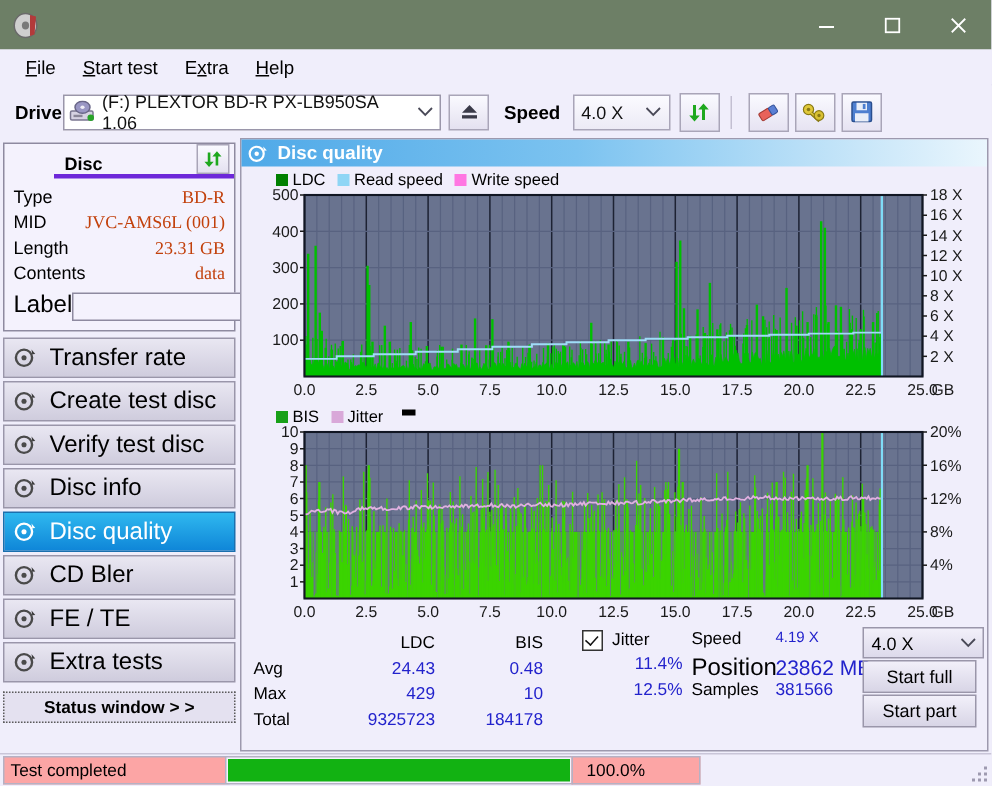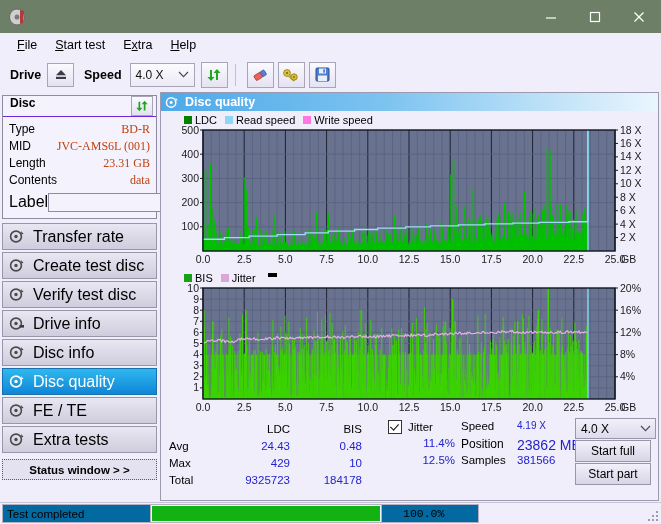--- a/index.html
+++ b/index.html
@@ -56,22 +56,22 @@
   .tbtn{
     width:25px;height:24px;border:1px solid #a9a5b8;background:linear-gradient(#fafaff,#e6e3f2);
     display:flex;align-items:center;justify-content:center;margin-left:4px;
   }
   .tsep{width:1px;height:22px;background:#c3bfd2;margin:0 7px;}
 
   
   .leftpanel{position:absolute;left:2px;top:95px;width:155px;}
   .disc-box{border:1px solid #8e8aa0;background:#f4f2fd;}
   .disc-head{
-    height:20px;display:flex;align-items:flex-start;padding:0 3px;
-    border-bottom:1px solid #6d28d9;background:#f4f2fd;
+    height:20px;display:flex;align-items:flex-end;padding:0 3px;
+    border-bottom:3px solid #6d28d9;background:#f4f2fd;margin-left:33px;
   }
   .disc-head .t{font-size:12px;font-weight:bold;color:#000;padding-left:4px;}
   .refresh-btn{
     margin-left:auto;width:20px;height:18px;border:1px solid #a9a5b8;
     background:linear-gradient(#fafaff,#e4e1f0);display:flex;align-items:center;justify-content:center;
   }
   .disc-rows{padding:4px 6px 5px 6px;}
   .drow{display:flex;font-size:12px;line-height:16px;margin-bottom:1px;}
   .dkey{color:#000;}
   .dval{margin-left:auto;color:#c2410c;font-family:Liberation Serif, serif;}
@@ -142,21 +142,21 @@
   .sel-grey{
     border:1px solid #9a96aa;background:linear-gradient(#f2f0fa,#dddaeb);
     font-size:12px;color:#000;display:flex;align-items:center;padding-left:5px;
   }
 
   
   .statusbar{
     position:absolute;left:0;bottom:0;width:661px;height:21px;
     background:#f0eefb;border-top:1px solid #c9c5d8;display:flex;align-items:center;
   }
-  .sb-cell{border:1px solid #b5b1c4;height:17px;display:flex;align-items:center;font-size:11.5px;color:#000;background:#0369a1;}
+  .sb-cell{border:1px solid #b5b1c4;height:17px;display:flex;align-items:center;font-size:11.5px;color:#000;background:#fca5a5;}
   .progress-outer{position:relative;background:#f4f2fd;}
   .progress-fill{position:absolute;left:1px;top:1px;bottom:1px;background:#12b212;}
   .grip{position:absolute;right:2px;bottom:2px;width:11px;height:11px;}
   .grip i{position:absolute;width:2px;height:2px;background:#9e9ab0;}
 </style>
 </head>
 <body>
 
 <div id="app">
 
@@ -190,20 +190,37 @@
 
   <div class="menubar">
     <div class="menu-item"><u>F</u><span>ile</span></div>
     <div class="menu-item"><u>S</u><span>tart test</span></div>
     <div class="menu-item">E<u>x</u><span>tra</span></div>
     <div class="menu-item"><u>H</u><span>elp</span></div>
   </div>
 
   <div class="toolbar">
     <span class="tb-label" style="margin-left:10px;width:32px;">Drive</span>
+    <div class="drive-combo">
+      <span class="dicon">
+        <svg width="18" height="15" viewBox="0 0 18 15">
+          <rect x="1" y="7" width="15" height="6" rx="1" fill="#d6d2e2" stroke="#7a7690"></rect>
+          <rect x="3" y="9.5" width="6" height="1.6" fill="#8a8698"></rect>
+          <ellipse cx="9" cy="4.5" rx="5" ry="4" fill="#9a97c4" stroke="#6a6788"></ellipse>
+          <ellipse cx="9" cy="4.5" rx="1.4" ry="1.2" fill="#efeef6"></ellipse>
+          <circle cx="14.5" cy="11.5" r="2.2" fill="#29a329"></circle>
+        </svg>
+      </span>
+      <span>(F:)  PLEXTOR BD-R  PX-LB950SA 1.06</span>
+      <span class="combo-arrow">
+        <svg width="11" height="7" viewBox="0 0 11 7">
+            <path d="M1 1 L5.5 5.6 L10 1" fill="none" stroke="#4a4a58" stroke-width="1.2"></path>
+          </svg>
+      </span>
+    </div>
     <div class="eject-btn">
       <svg width="14" height="13" viewBox="0 0 14 13">
         <path d="M7 2 L12 7.2 L2 7.2 Z" fill="#3a3a48"></path>
         <rect x="2" y="8.8" width="10" height="2.2" fill="#3a3a48"></rect>
       </svg>
     </div>
     <span class="tb-label" style="margin-left:10px;">Speed</span>
     <div class="speed-combo" style="margin-left:8px;">
       <span>4.0 X</span>
       <span class="combo-arrow">
@@ -318,44 +335,44 @@
               <path d="M12 2 L14.5 5 L12.5 5.2 Z" fill="#3a3a3a"></path>
             </svg>
         </span>
         <span>Verify test disc</span>
       </div>
       <div class="navbtn">
         <span class="nicon">
           <svg width="16" height="15" viewBox="0 0 16 15">
               <circle cx="7" cy="7.5" r="5.4" fill="none" stroke="#4a4a4a" stroke-width="1.6"></circle>
               <circle cx="7" cy="7.5" r="1.7" fill="#4a4a4a"></circle>
-              <rect x="10.5" y="9" width="4.5" height="2.6" fill="#3a3a3a"></rect>
-            </svg>
-        </span>
-        <span>Drive info</span>
-      </div>
-      <div class="navbtn">
-        <span class="nicon">
-          <svg width="16" height="15" viewBox="0 0 16 15">
-              <circle cx="7" cy="7.5" r="5.4" fill="none" stroke="#4a4a4a" stroke-width="1.6"></circle>
-              <circle cx="7" cy="7.5" r="1.7" fill="#4a4a4a"></circle>
               <path d="M12 2 L14.5 5 L12.5 5.2 Z" fill="#3a3a3a"></path>
             </svg>
         </span>
         <span>Disc info</span>
       </div>
       <div class="navbtn active">
         <span class="nicon">
           <svg width="16" height="15" viewBox="0 0 16 15">
               <circle cx="7" cy="7.5" r="5.4" fill="none" stroke="#ffffff" stroke-width="1.6"></circle>
               <circle cx="7" cy="7.5" r="1.7" fill="#ffffff"></circle>
               <path d="M12 2 L14.5 5 L12.5 5.2 Z" fill="#ffffff"></path>
             </svg>
         </span>
         <span>Disc quality</span>
+      </div>
+      <div class="navbtn">
+        <span class="nicon">
+          <svg width="16" height="15" viewBox="0 0 16 15">
+              <circle cx="7" cy="7.5" r="5.4" fill="none" stroke="#4a4a4a" stroke-width="1.6"></circle>
+              <circle cx="7" cy="7.5" r="1.7" fill="#4a4a4a"></circle>
+              <path d="M12 2 L14.5 5 L12.5 5.2 Z" fill="#3a3a3a"></path>
+            </svg>
+        </span>
+        <span>CD Bler</span>
       </div>
       <div class="navbtn">
         <span class="nicon">
           <svg width="16" height="15" viewBox="0 0 16 15">
               <circle cx="7" cy="7.5" r="5.4" fill="none" stroke="#4a4a4a" stroke-width="1.6"></circle>
               <circle cx="7" cy="7.5" r="1.7" fill="#4a4a4a"></circle>
               <path d="M12 2 L14.5 5 L12.5 5.2 Z" fill="#3a3a3a"></path>
             </svg>
         </span>
         <span>FE / TE</span>
@@ -1835,21 +1852,21 @@
 
       <div style="position:absolute;left:227px;top:4px;display:flex;align-items:center;gap:6px;">
         <span class="chk"></span>
         <span style="font-size:11.5px;">Jitter</span>
       </div>
       <div style="position:absolute;left:232px;top:21px;width:62px;text-align:right;font-size:11.5px;color:#2222cc;">11.4%</div>
       <div style="position:absolute;left:232px;top:38px;width:62px;text-align:right;font-size:11.5px;color:#2222cc;">12.5%</div>
 
       <div style="position:absolute;left:300px;top:4px;font-size:11.5px;">Speed</div>
       <div style="position:absolute;left:356px;top:4px;font-size:10px;color:#2222cc;">4.19 X</div>
-      <div style="position:absolute;left:300px;top:21px;font-size:12px;">Position</div>
+      <div style="position:absolute;left:300px;top:21px;font-size:16px;">Position</div>
       <div style="position:absolute;left:356px;top:21px;font-size:14px;color:#2222cc;">23862 MB</div>
       <div style="position:absolute;left:300px;top:38px;font-size:11.5px;">Samples</div>
       <div style="position:absolute;left:356px;top:38px;font-size:11.5px;color:#2222cc;">381566</div>
 
       <div class="sel-grey" style="position:absolute;left:414px;top:2px;width:74px;height:19px;">
         <span>4.0 X</span>
         <span class="combo-arrow">
           <svg width="11" height="7" viewBox="0 0 11 7">
               <path d="M1 1 L5.5 5.6 L10 1" fill="none" stroke="#4a4a58" stroke-width="1.2"></path>
             </svg>
@@ -1858,21 +1875,21 @@
       <div class="btn-grey" style="position:absolute;left:414px;top:24px;width:74px;height:20px;">Start full</div>
       <div class="btn-grey" style="position:absolute;left:414px;top:47px;width:74px;height:20px;">Start part</div>
     </div>
   </div>
 
   <div class="statusbar">
     <div class="sb-cell" style="position:absolute;left:2px;width:145px;padding-left:4px;">Test completed</div>
     <div class="sb-cell progress-outer" style="position:absolute;left:150px;width:230px;">
       <div class="progress-fill" id="progress-fill" style="width: calc(100% - 2px);"></div>
     </div>
-    <div class="sb-cell" style="position:absolute;left:381px;width:75px;padding-left:21px;font-family:Liberation Mono, monospace;">100.0%</div>
+    <div class="sb-cell" style="position:absolute;left:381px;width:75px;padding-left:9px;">100.0%</div>
     <div class="grip">
       <i style="left:8px;top:0;"></i>
         <i style="left:4px;top:4px;"></i>
         <i style="left:8px;top:4px;"></i>
       <i style="left:0;top:8px;"></i>
         <i style="left:4px;top:8px;"></i>
         <i style="left:8px;top:8px;"></i>
     </div>
   </div>
 

